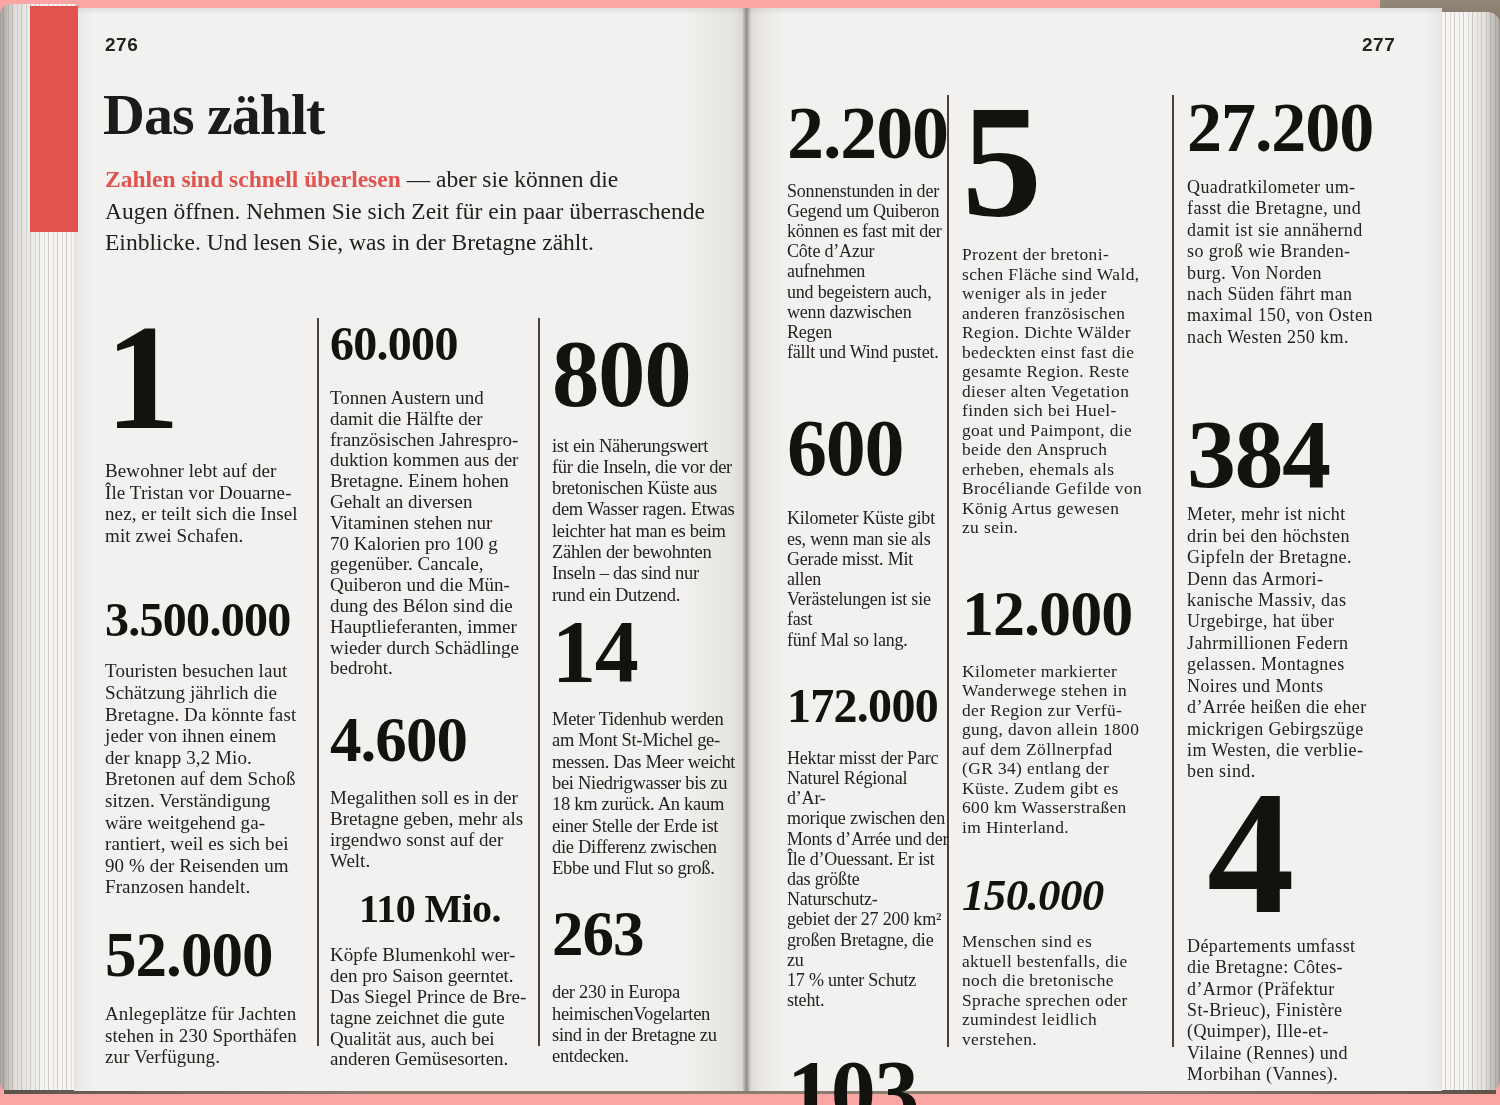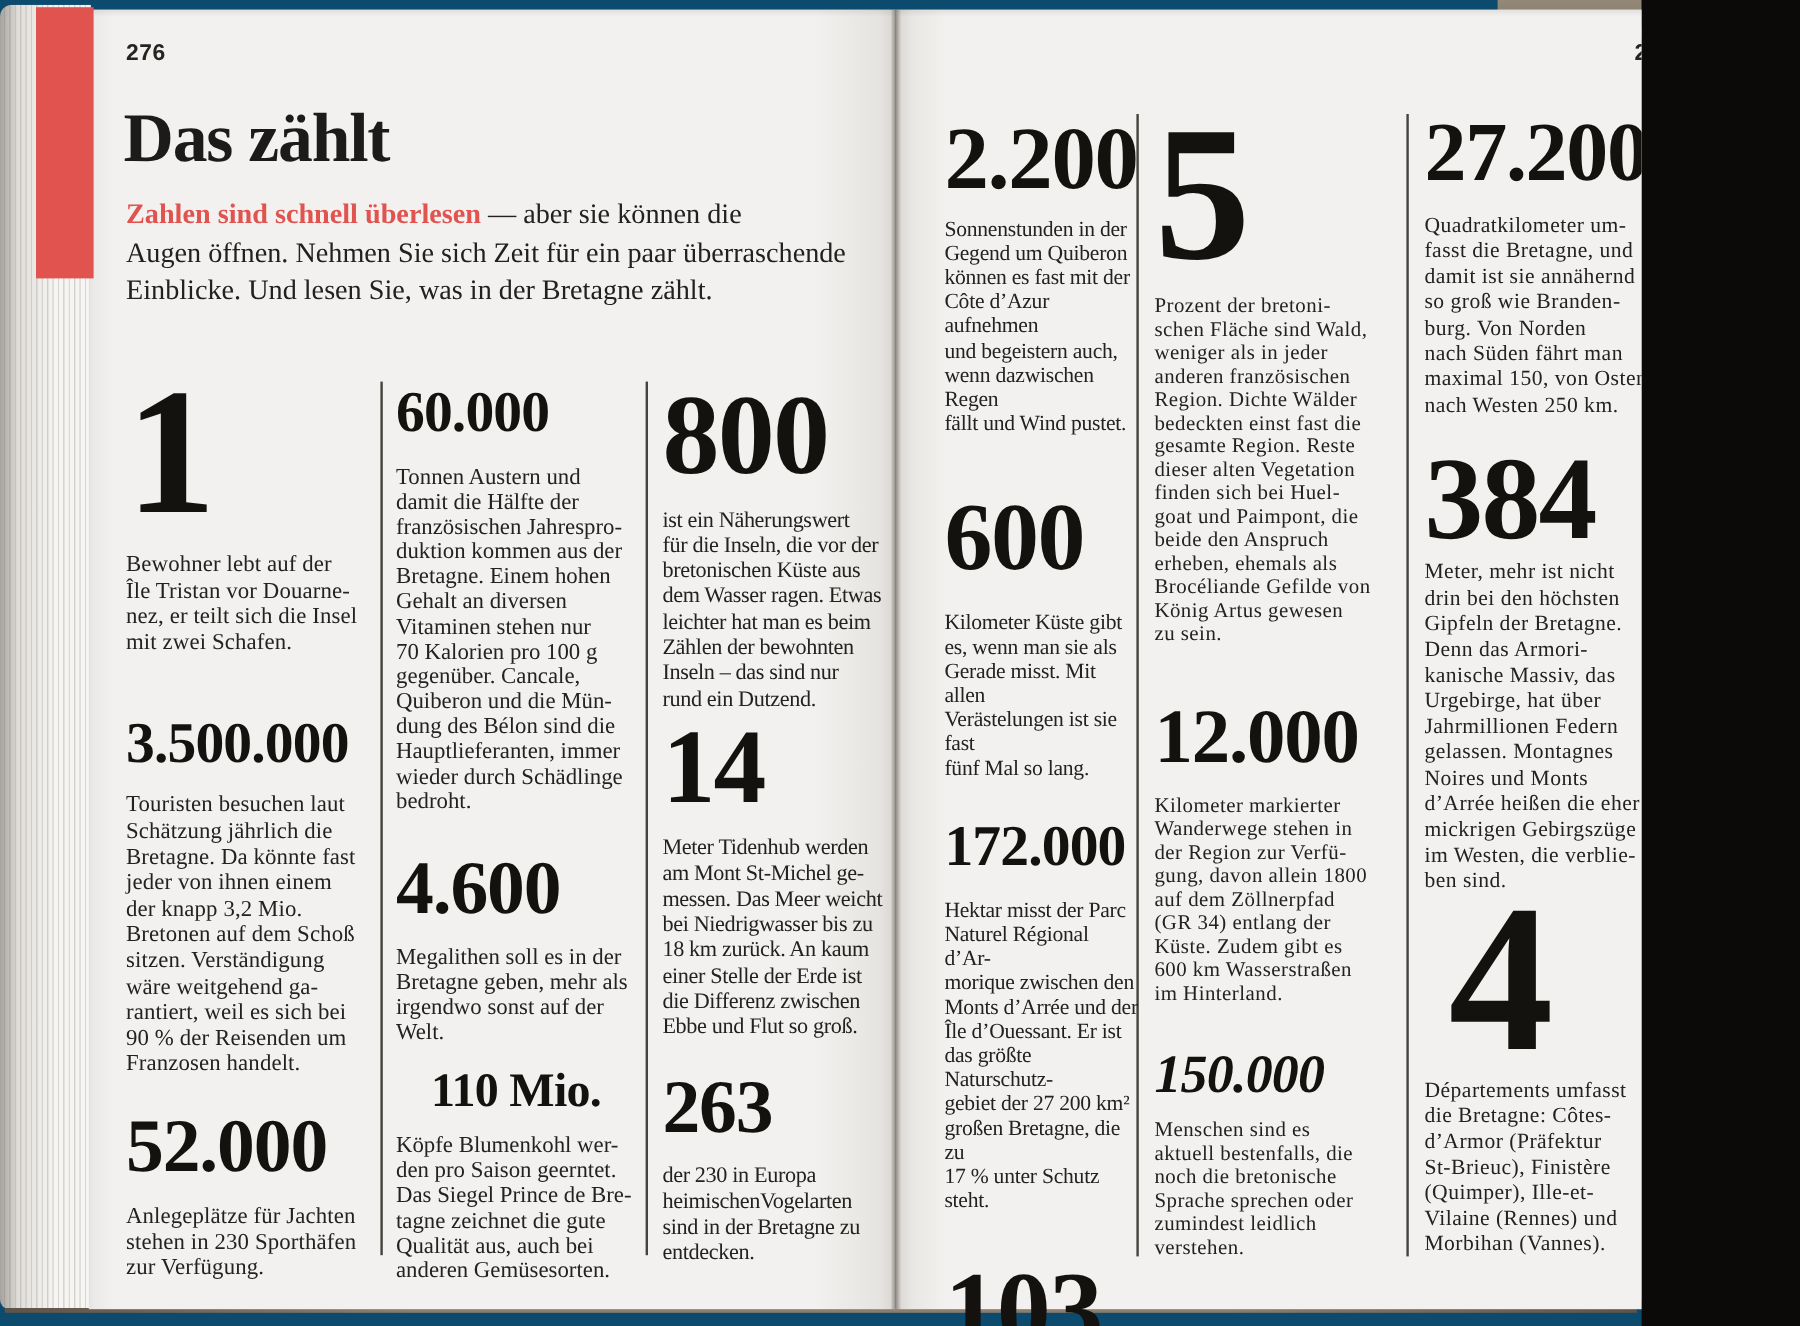--- a/index.html
+++ b/index.html
@@ -1,16 +1,16 @@
 <!DOCTYPE html>
 <html><head>
 <meta charset="utf-8">
 <style>
   html,body{margin:0;padding:0;background:#0b0a09;}
-  #stage{position:relative;width:1368px;height:1105px;overflow:hidden;background:#0c4a6e;
+  #stage{position:relative;width:1500px;height:1105px;overflow:hidden;background:#fca5a5;
          font-family:"Liberation Serif","DejaVu Serif",serif;}
 
   
   #corner-tr{position:absolute;right:0;top:0;width:120px;height:32px;
              background:linear-gradient(180deg,#948878,#7d7265);}
   #edge-left{position:absolute;left:0;top:4px;width:76px;height:1087px;
              border-radius:10px 0 0 8px;
              background:
                linear-gradient(90deg,rgba(100,94,86,.55) 0%,rgba(160,154,144,.25) 20%,rgba(255,255,255,0) 60%),
                repeating-linear-gradient(90deg,#f6f5f3 0px,#f6f5f3 3px,#d0cdc7 3.5px,#ebe9e6 4.5px);}
@@ -40,21 +40,21 @@
   #rp .pagenum{left:616px;top:26px;}
   #title{position:absolute;left:29px;top:78px;font-weight:700;font-size:58px;line-height:1;
          color:#1c1b19;letter-spacing:-1px;text-align:center;}
   #intro{position:absolute;left:31px;top:156px;width:620px;font-size:23.5px;line-height:31.5px;
          color:#23211f;white-space:pre-line;margin:0;}
   #intro .lead{font-weight:700;}
 
   .col{position:absolute;}
   #lp-c1{left:31px;top:292px;width:202px;padding-top:8px;}
   #lp-c2{left:256px;top:292px;width:200px;padding-top:20px;}
-  #lp-c3{left:478px;top:292px;width:188px;padding-top:20px;}
+  #lp-c3{left:478px;top:304px;width:188px;padding-top:20px;}
   #rp-c1{left:41px;top:82px;width:162px;padding-top:10px;}
   #rp-c2{left:216px;top:82px;width:208px;padding-top:6px;}
   #rp-c3{left:441px;top:82px;width:216px;padding-top:6px;}
 
   .num{font-weight:700;color:#14120f;letter-spacing:-0.015em;}
   .fs150{font-size:150px;line-height:.92;}
   .fs160{font-size:160px;line-height:.82;}
   .fs175{font-size:175px;line-height:.76;}
   .fs98{font-size:98px;line-height:.9;}
   .fs95{font-size:95px;line-height:.9;}
@@ -282,21 +282,21 @@
 noch die bretonische
 Sprache sprechen oder
 zumindest leidlich
 verstehen.</p>
       </div>
     </div>
 
     <div class="col" id="rp-c3">
       <div class="stat">
         <div class="num fs70" style="margin:0 0 18px">27.200</div>
-        <p class="bt" style="margin:0 0 24px">Quadratkilometer um-
+        <p class="bt" style="margin:0 0 62px">Quadratkilometer um-
 fasst die Bretagne, und
 damit ist sie annähernd
 so groß wie Branden-
 burg. Von Norden
 nach Süden fährt man
 maximal 150, von Osten
 nach Westen 250 km.</p>
       </div>
       <div class="stat">
         <div class="num fs98" style="margin:0 0 6px">384</div>

